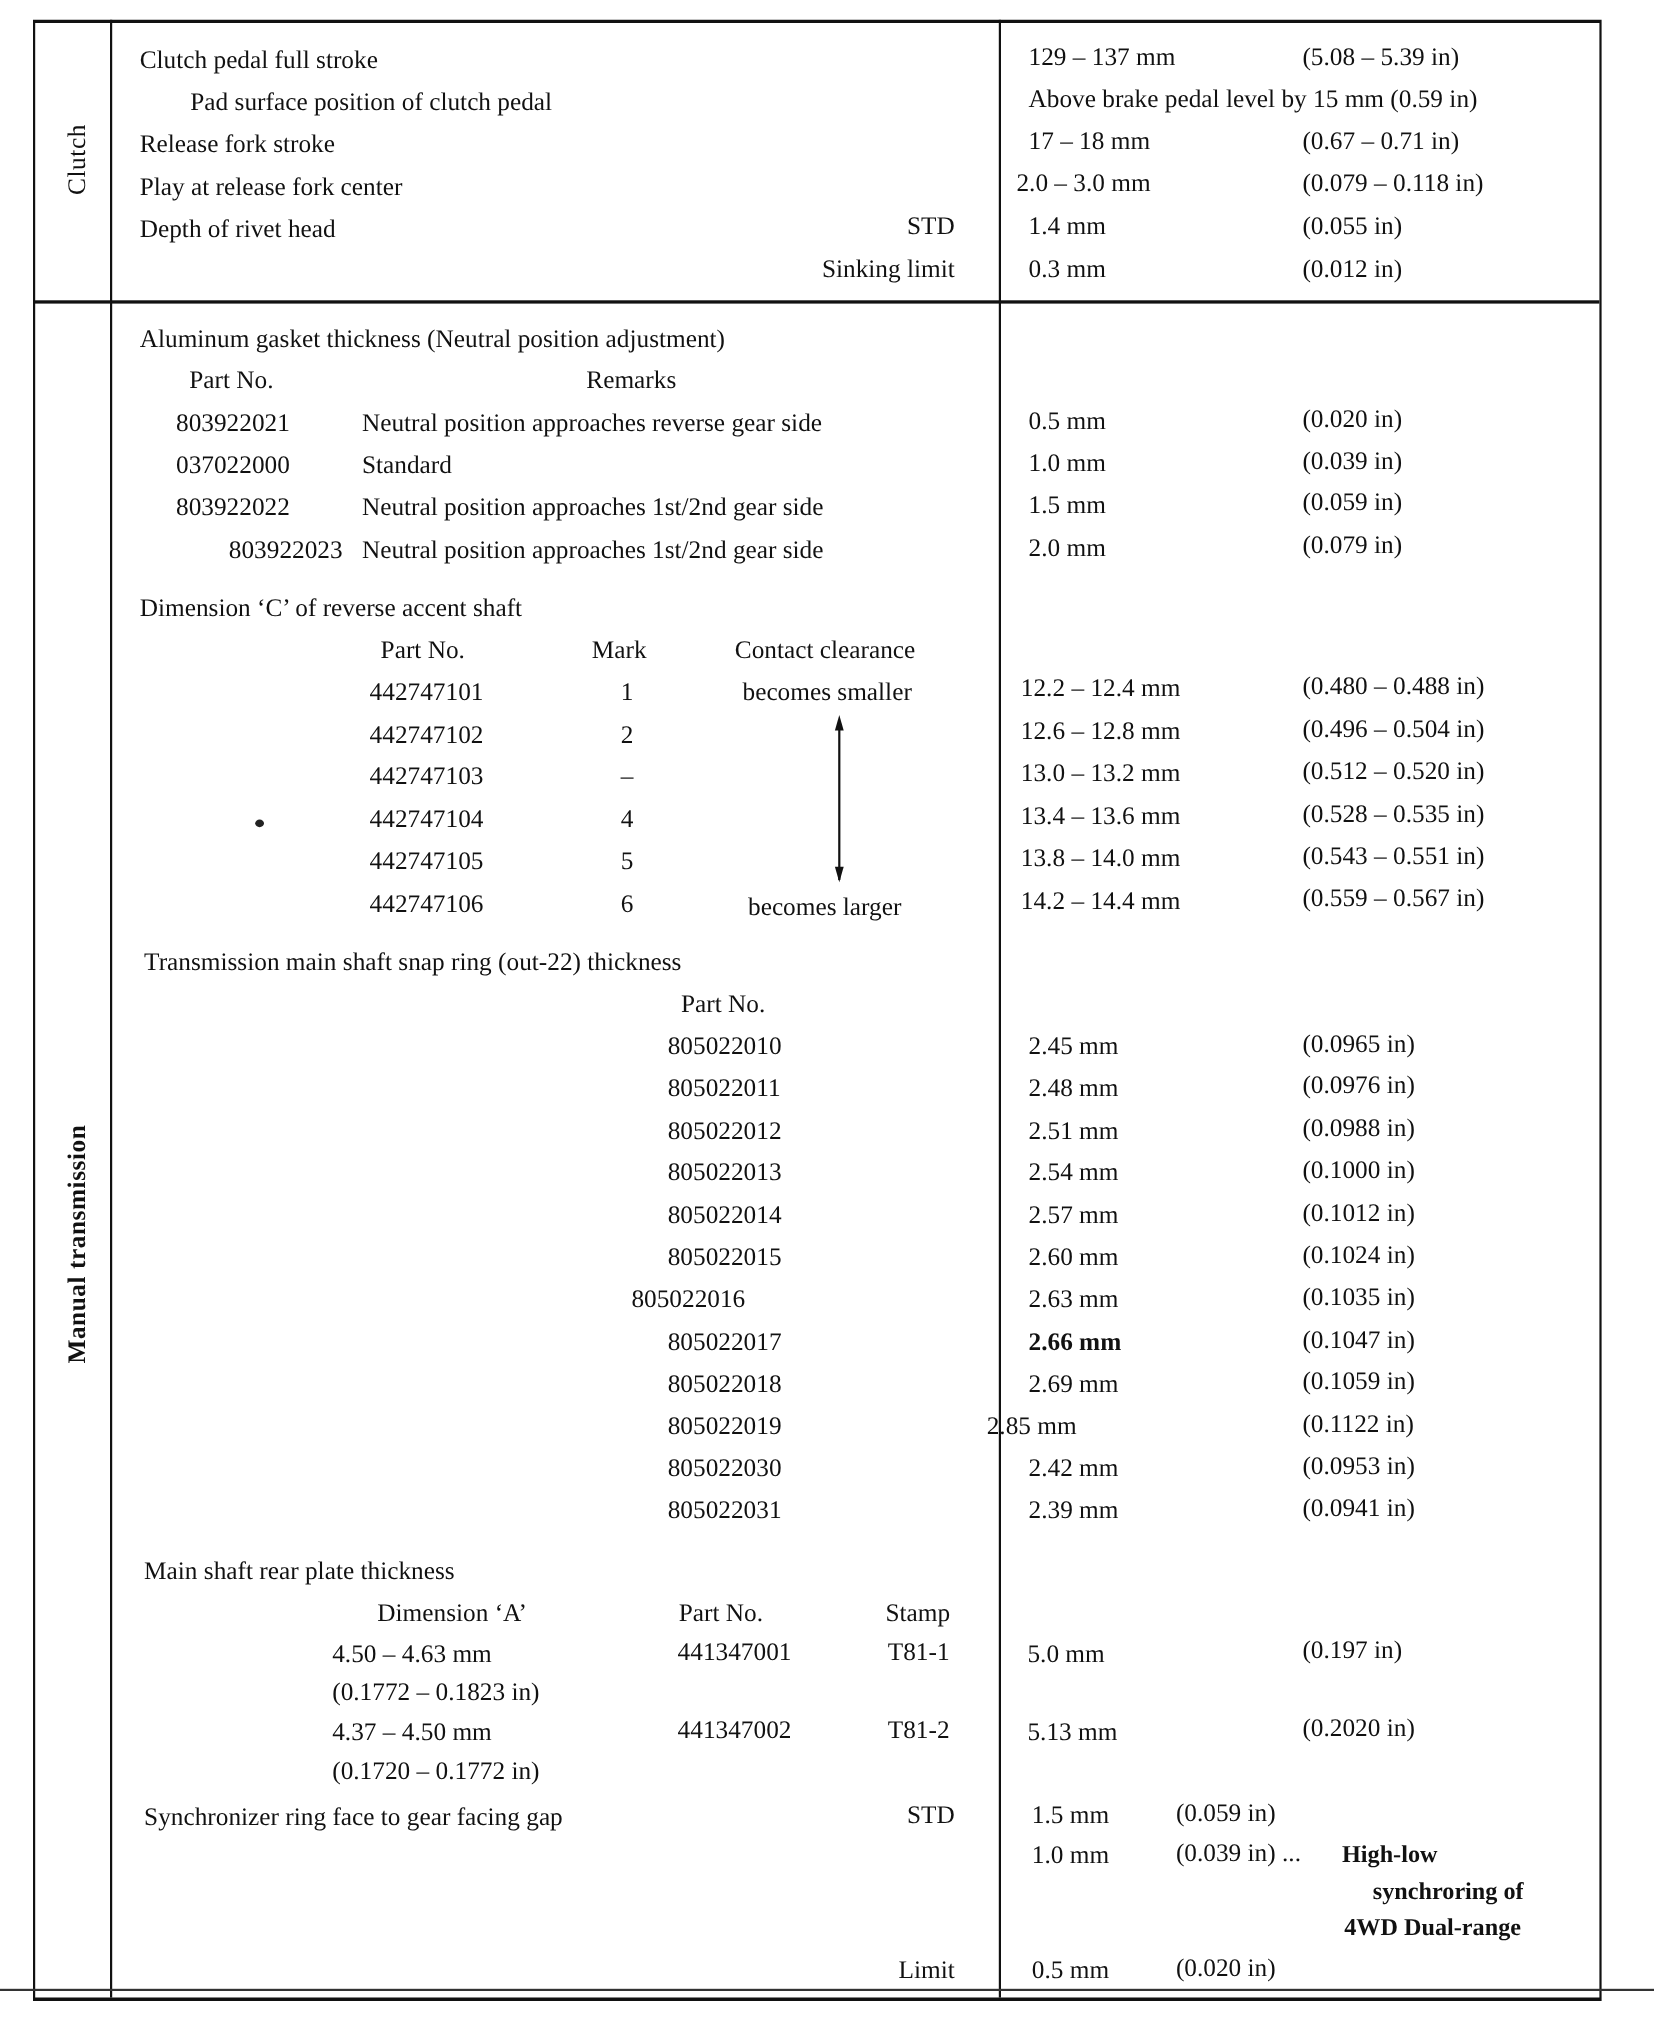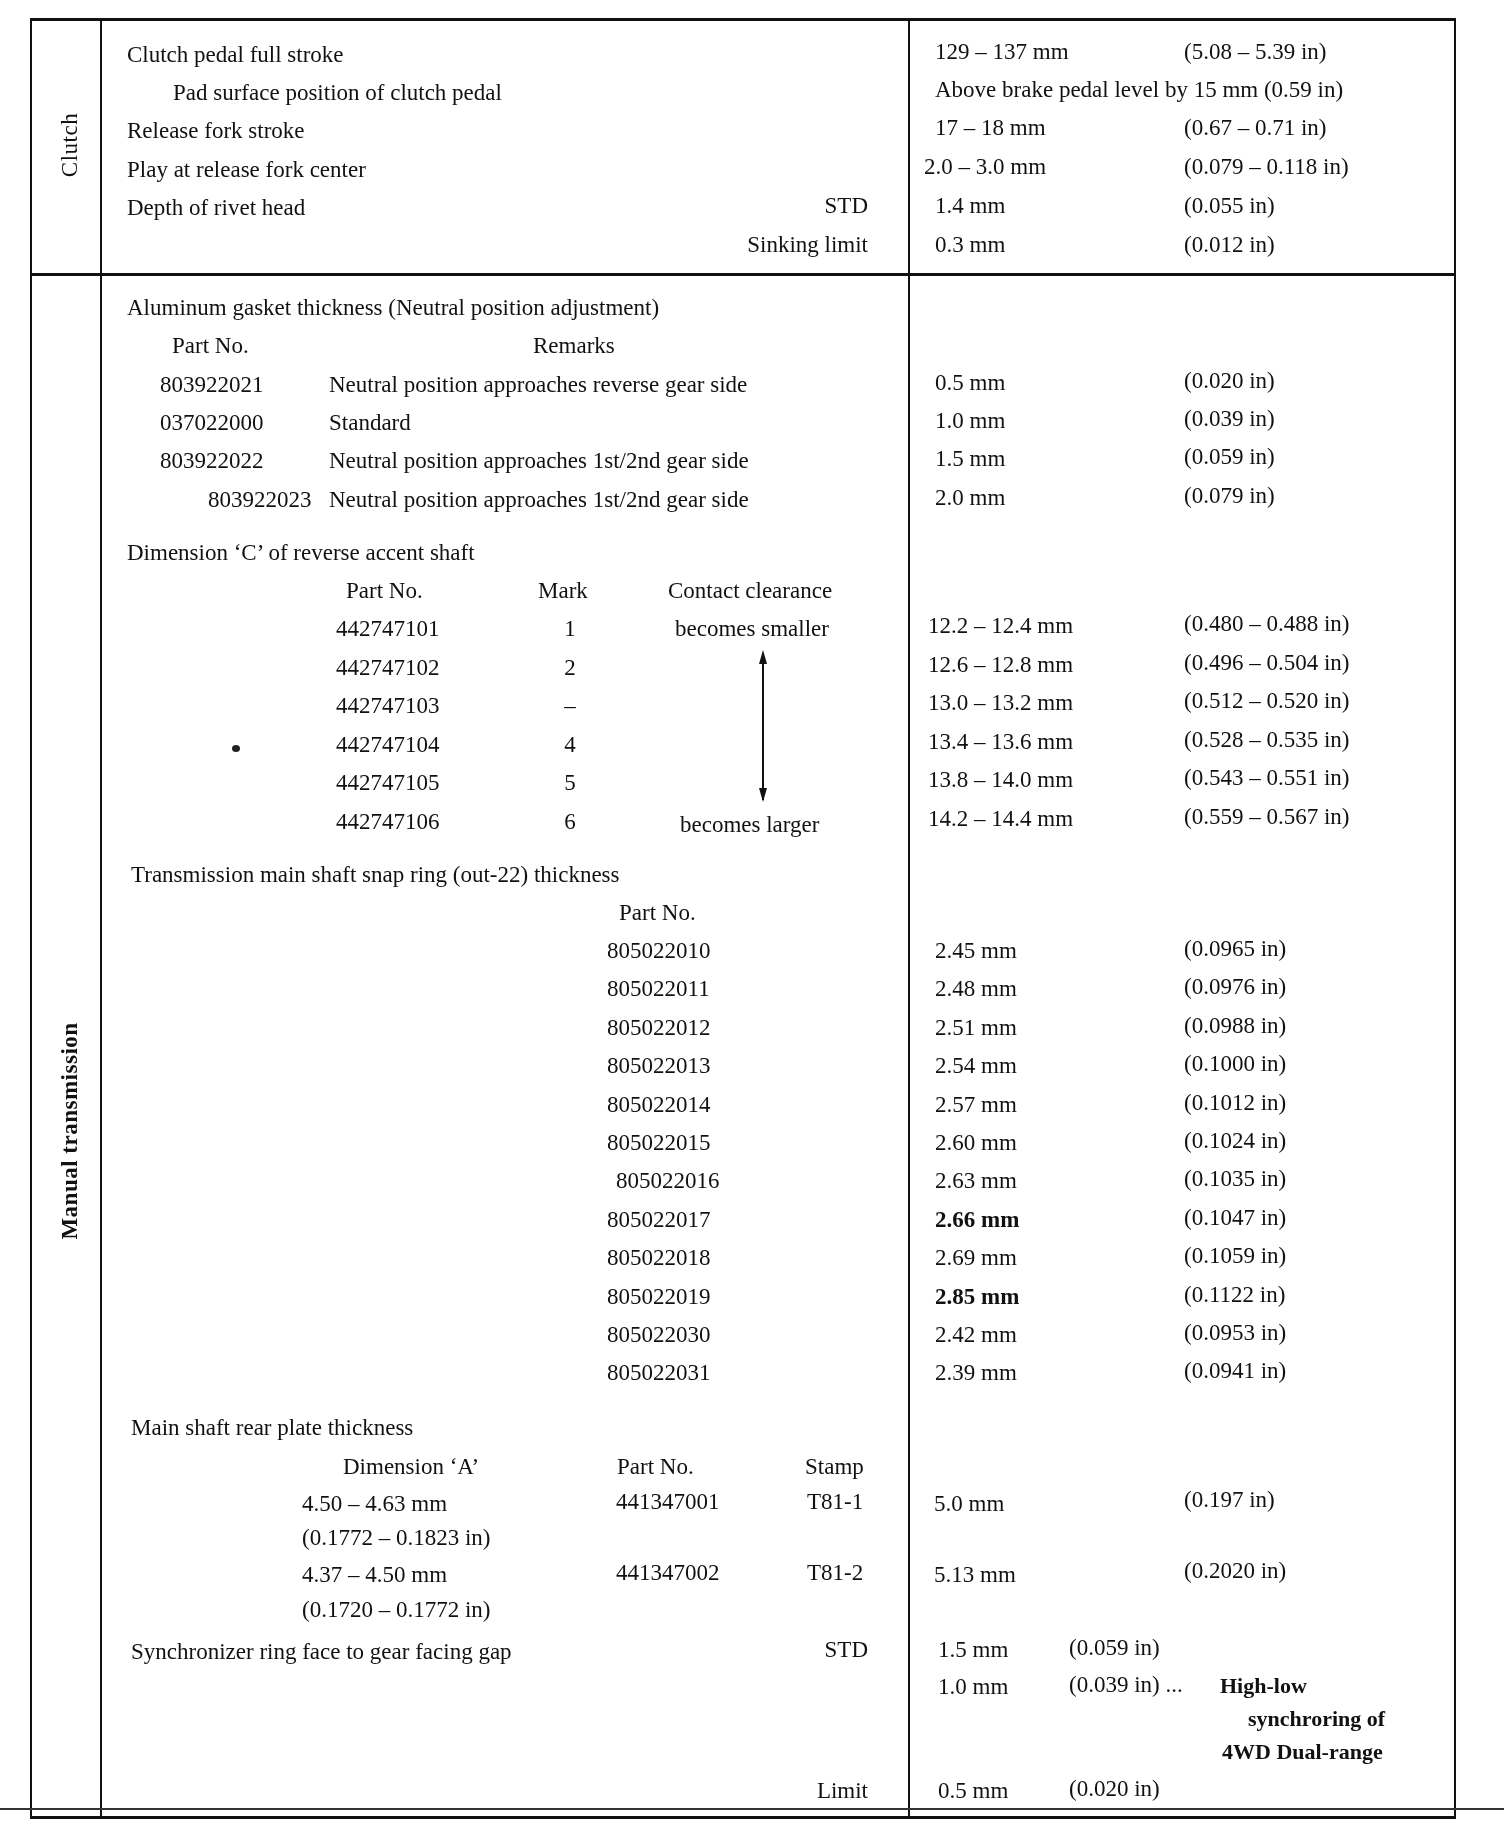--- a/index.html
+++ b/index.html
@@ -195,37 +195,37 @@
       <span class="t" style="left: 607px; top: 1093px;">805022014</span>
       <span class="t" style="left: 935px; top: 1093px;">2.57 mm</span>
       <span class="t" style="left: 1184px; top: 1091px;">(0.1012 in)</span>
     </div>
     <div>
       <span class="t" style="left: 607px; top: 1131px;">805022015</span>
       <span class="t" style="left: 935px; top: 1131px;">2.60 mm</span>
       <span class="t" style="left: 1184px; top: 1129px;">(0.1024 in)</span>
     </div>
     <div>
-      <span class="t" style="left: 616px; top: 1169px;">805022016</span>
+      <span class="t" style="left: 574px; top: 1169px;">805022016</span>
       <span class="t" style="left: 935px; top: 1169px;">2.63 mm</span>
       <span class="t" style="left: 1184px; top: 1167px;">(0.1035 in)</span>
     </div>
     <div>
       <span class="t" style="left: 607px; top: 1208px;">805022017</span>
       <span class="t" style="left: 935px; top: 1208px; font-weight: bold;">2.66 mm</span>
       <span class="t" style="left: 1184px; top: 1206px;">(0.1047 in)</span>
     </div>
     <div>
       <span class="t" style="left: 607px; top: 1246px;">805022018</span>
       <span class="t" style="left: 935px; top: 1246px;">2.69 mm</span>
       <span class="t" style="left: 1184px; top: 1244px;">(0.1059 in)</span>
     </div>
     <div>
       <span class="t" style="left: 607px; top: 1285px;">805022019</span>
-      <span class="t" style="left: 935px; top: 1285px; font-weight: bold;">2.85 mm</span>
+      <span class="t" style="left: 897px; top: 1285px;">2.85 mm</span>
       <span class="t" style="left: 1184px; top: 1283px;">(0.1122 in)</span>
     </div>
     <div>
       <span class="t" style="left: 607px; top: 1323px;">805022030</span>
       <span class="t" style="left: 935px; top: 1323px;">2.42 mm</span>
       <span class="t" style="left: 1184px; top: 1321px;">(0.0953 in)</span>
     </div>
     <div>
       <span class="t" style="left: 607px; top: 1361px;">805022031</span>
       <span class="t" style="left: 935px; top: 1361px;">2.39 mm</span>

